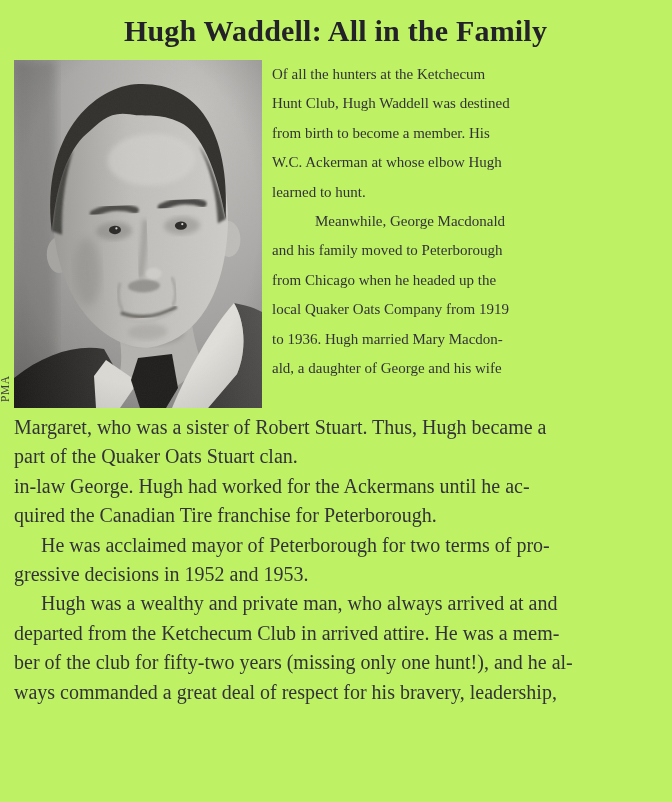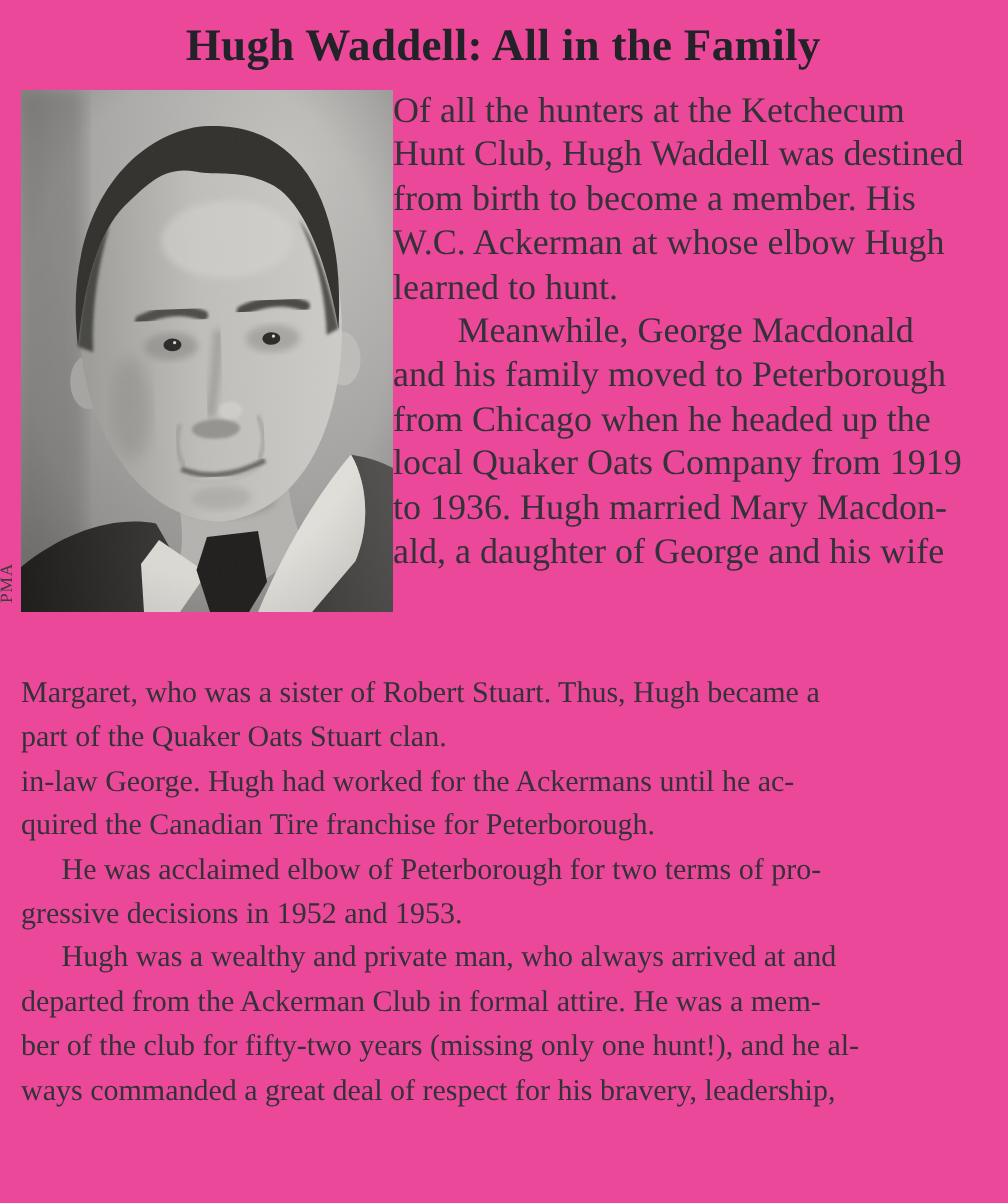--- a/index.html
+++ b/index.html
@@ -1,21 +1,21 @@
 <!DOCTYPE html>
 <html><head>
 <meta charset="utf-8">
 <style>
   html,body { margin:0; padding:0; background:#d9d8d4; }
   .page {
     position:relative;
     width:672px; height:802px;
     box-sizing:border-box;
     margin:0 auto;
-    background:#ec4899;
+    background:#bef264;
     color:#333239;
     font-family:"Liberation Serif","DejaVu Serif",serif;
     padding:8px 15px 0 14px;
     overflow:hidden;
   }
   .title {
     margin:0; height:52px;
     line-height:46px;
     font-size:30px; font-weight:bold;
     text-align:center;
@@ -35,25 +35,26 @@
     left:-3px; bottom:6px;
     transform:rotate(-90deg);
     transform-origin:left bottom;
     font-size:11.5px;
     letter-spacing:0.6px;
     color:#3c3b40;
     white-space:nowrap;
   }
   .col-text {
     flex:1;
-    font-size:24px;
+    padding-left:10px;
+    font-size:15px;
     line-height:29.4px;
   }
   .full-text {
-    margin-top:40px;
+    margin-top:5px;
     font-size:20px;
     line-height:29.4px;
   }
   .line { white-space:nowrap; }
   .line b { font-weight:normal; }
   .indent-1 { padding-left:27px; }
   .indent-2 { padding-left:43px; }
 </style>
 </head>
 <body>
@@ -174,21 +175,21 @@
         <div class="line">ald, a daughter of George and his wife</div>
       </div>
   </div>
 
   <div class="full-text">
 
   <div class="line">Margaret, who was a sister of Robert Stuart. Thus, Hugh became a</div>
       <div class="line">part of the Quaker Oats Stuart clan.</div>
       <div class="line">in-law George. Hugh had worked for the Ackermans until he ac-</div>
       <div class="line">quired the Canadian Tire franchise for Peterborough.</div>
-      <div class="line indent-1">He was acclaimed elbow of Peterborough for two terms of pro-</div>
+      <div class="line indent-1">He was acclaimed mayor of Peterborough for two terms of pro-</div>
       <div class="line">gressive decisions in 1952 and 1953.</div>
       <div class="line indent-1">Hugh was a wealthy and private man, who always arrived at and</div>
-      <div class="line">departed from the Ackerman Club in formal attire. He was a mem-</div>
+      <div class="line">departed from the Ketchecum Club in arrived attire. He was a mem-</div>
       <div class="line">ber of the club for fifty-two years (missing only one hunt!), and he al-</div>
       <div class="line">ways commanded a great deal of respect for his bravery, leadership,</div>
     </div>
 
 </div>
 
 </body></html>

